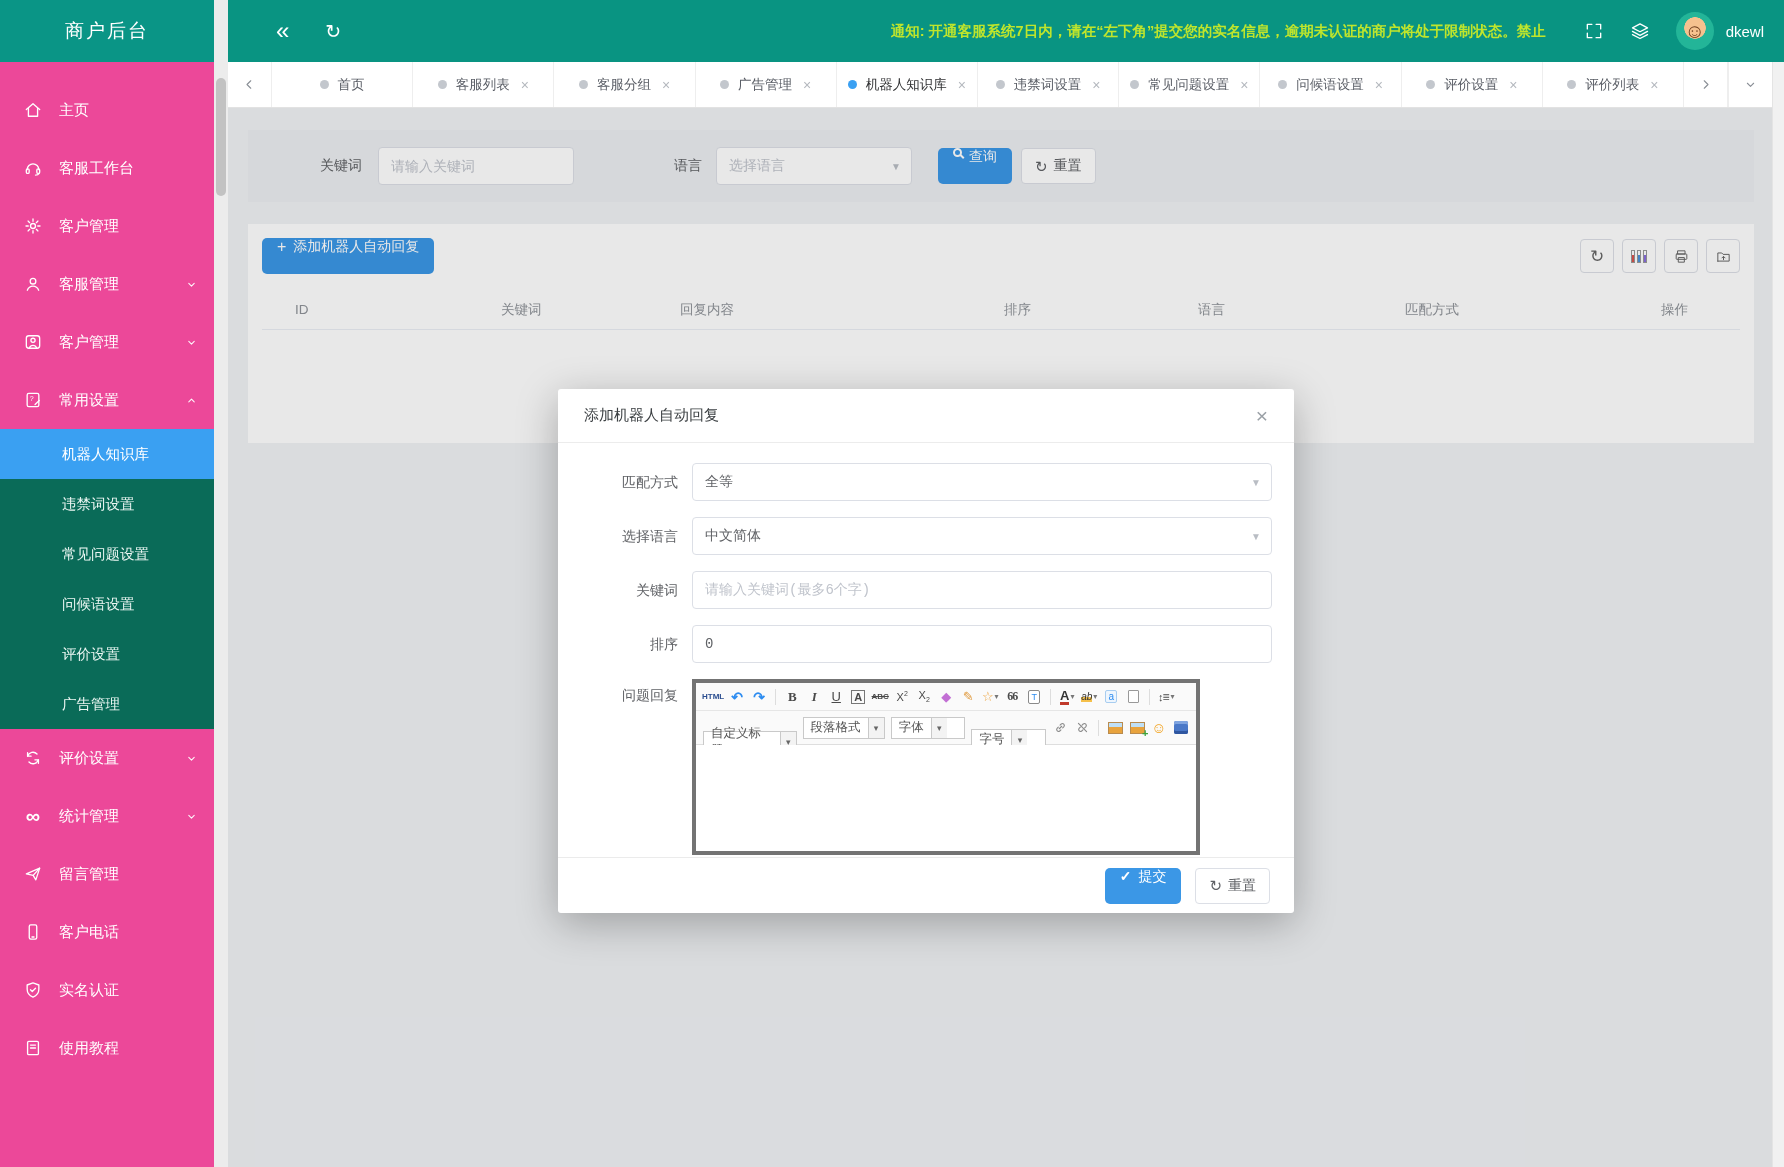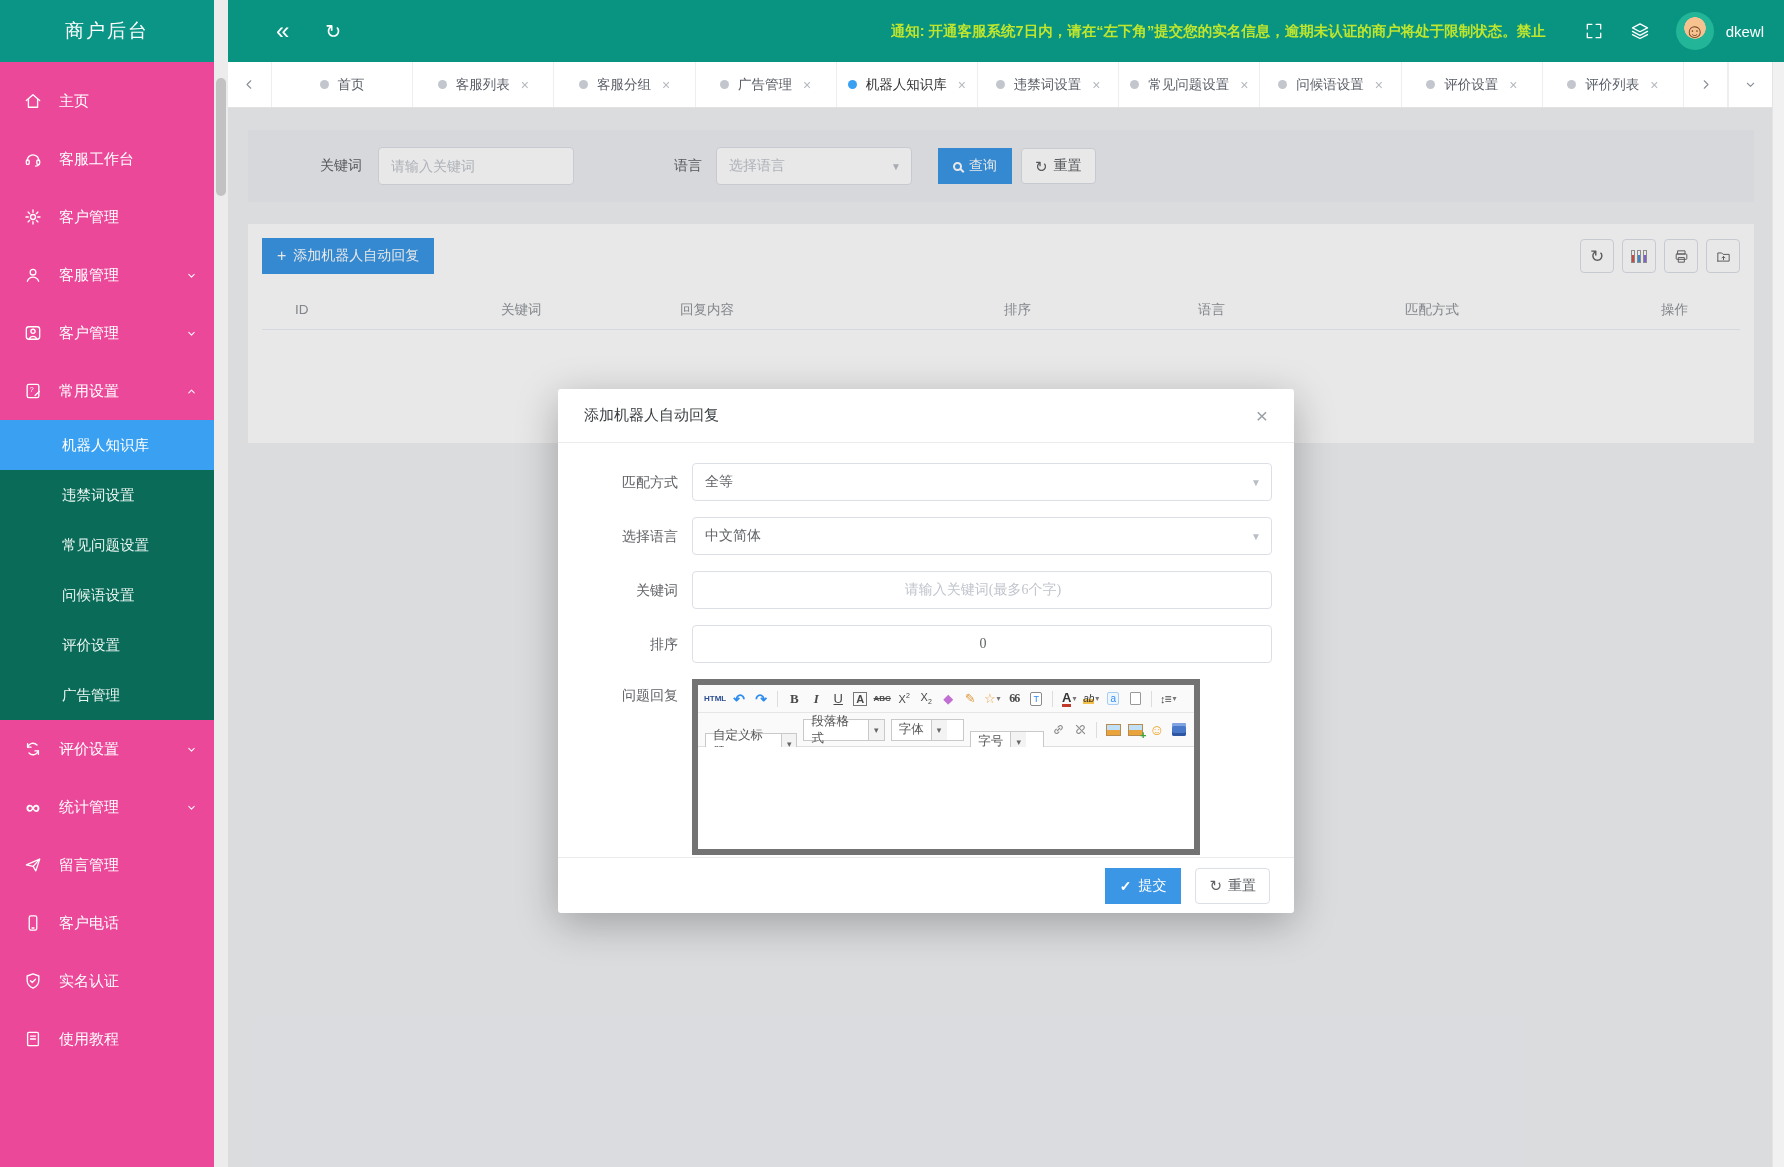--- a/index.html
+++ b/index.html
@@ -3,21 +3,21 @@
 <meta charset="utf-8">
 <style>
   html,body{margin:0;padding:0;background:#888;}
   *{box-sizing:border-box;}
   .stage{width:1784px;height:1167px;position:relative;overflow:hidden;display:flex;
          font-family:"Liberation Sans",sans-serif;background:#fff;}
 
   
   .sidebar{width:214px;flex-shrink:0;background:#ec4899;color:#fff;display:flex;flex-direction:column;}
   .side-title{height:62px;line-height:62px;text-align:center;font-size:19px;background:#0a9586;letter-spacing:2px;}
-  .side-menu{flex:1;padding-top:10px;}
+  .side-menu{flex:1;padding-top:19px;}
   .side-item{height:58px;display:flex;align-items:center;padding:0 16px 0 22px;font-size:15px;cursor:pointer;}
   .side-icon{width:22px;height:22px;margin-right:15px;display:flex;align-items:center;justify-content:center;}
   .side-icon svg{width:20px;height:20px;}
   .side-caret{margin-left:auto;opacity:.95;display:flex;}
   .side-caret svg{width:13px;height:13px;}
   .side-sub{background:#0a6b58;}
   .side-sub-item{height:50px;line-height:50px;padding-left:62px;font-size:14.5px;color:#eaf6f2;cursor:pointer;}
   .side-sub-item.active{background:#3aa0f2;color:#fff;}
 
   
@@ -61,22 +61,22 @@
   .search-panel{background:#eceef1;height:72px;display:flex;align-items:center;padding-left:72px;}
   .search-panel label{font-size:14px;color:#606266;}
   .inp{width:196px;height:38px;border:1px solid #dcdfe6;border-radius:4px;background:#fff;margin-left:16px;
        padding:0 12px;font-size:14px;color:#606266;outline:none;font-family:"Liberation Sans",sans-serif;}
   .inp::placeholder{color:#c0c4cc;}
   .lbl2{margin-left:100px;}
   .sel{width:196px;height:38px;border:1px solid #dcdfe6;border-radius:4px;background:#fff;margin-left:14px;
        display:flex;align-items:center;padding:0 10px 0 12px;font-size:14px;cursor:pointer;}
   .sel .ph{color:#c0c4cc;}
   .sel-caret{margin-left:auto;font-size:10px;color:#b9bdc4;}
-  .btn-blue{height:36px;border:none;border-radius:0;background:#3b97e6;color:#fff;font-size:14px;
-            display:inline-flex;align-items:center;gap:7px;padding:0 15px;cursor:pointer;font-family:"Liberation Sans",sans-serif;}
+  .btn-blue{height:36px;border:none;border-radius:5px;background:#3b97e6;color:#fff;font-size:14px;
+            display:inline-flex;gap:7px;padding:0 15px;cursor:pointer;font-family:"Liberation Sans",sans-serif;}
   .btn-plain{height:36px;border:1px solid #dcdfe6;border-radius:4px;background:#fff;color:#606266;font-size:14px;
              display:inline-flex;align-items:center;gap:6px;padding:0 13px;cursor:pointer;font-family:"Liberation Sans",sans-serif;}
   .q-btn{margin-left:26px;}
   .r-btn{margin-left:9px;}
   .lens{width:9px;height:9px;border:2px solid #fff;border-radius:50%;display:inline-block;position:relative;}
   .lens::after{content:"";position:absolute;width:2px;height:5px;background:#fff;transform:rotate(-45deg);right:-3px;bottom:-4px;}
 
   .table-panel{background:#fff;margin-top:22px;height:219px;padding:14px 14px 0;}
   .panel-top{display:flex;align-items:center;}
   .add-btn .plus{font-size:16px;}
@@ -102,24 +102,24 @@
   .modal-head{height:54px;flex-shrink:0;display:flex;align-items:center;padding:0 26px;border-bottom:1px solid #ececec;
               font-size:15px;color:#3c4043;}
   .modal-close{margin-left:auto;font-size:21px;color:#9aa0a6;cursor:pointer;line-height:1;}
   .modal-body{flex:1;padding:20px 22px 0 0;min-height:0;}
   .form-row{display:flex;margin-bottom:16px;}
   .form-label{width:134px;flex-shrink:0;text-align:right;padding-right:14px;font-size:14px;color:#606266;line-height:38px;}
   .form-row.ed .form-label{line-height:normal;padding-top:8px;}
   .form-ctrl{width:580px;height:38px;border:1px solid #dcdfe6;border-radius:4px;background:#fff;
              display:flex;align-items:center;padding:0 10px 0 12px;font-size:14px;color:#606266;}
   .form-ctrl.sel2{cursor:pointer;}
-  input.form-ctrl{outline:none;font-family:Liberation Serif, serif;text-align:center;}
+  input.form-ctrl{outline:none;font-family:Liberation Mono, monospace;}
   input.form-ctrl::placeholder{color:#c0c4cc;}
 
-  .editor{width:508px;height:176px;border:6px solid #737373;display:flex;flex-direction:column;}
+  .editor{width:508px;height:176px;border:4px solid #737373;display:flex;flex-direction:column;}
   .ed-row1{height:28px;background:#fafafa;border-bottom:1px solid #e6e6e6;display:flex;align-items:center;padding:0 4px;}
   .ed-row2{height:34px;background:#fafafa;border-bottom:1px solid #dedede;display:flex;align-items:center;padding:0 4px;}
   .ed-body{flex:1;background:#fff;}
   .tb-btn{min-width:18px;height:20px;display:inline-flex;align-items:center;justify-content:center;margin:0 2px;
           font-size:13px;color:#4a4a4a;cursor:pointer;}
   .tb-sep{width:1px;height:16px;background:#ddd;margin:0 5px;flex-shrink:0;}
   .tb-g{color:#4a4a4a;}
   .tb-html{font-size:8px;color:#2a4d8f;font-weight:bold;}
   .tb-blue{color:#2d8cf0;font-weight:bold;font-size:14px;}
   .tb-abox{font-size:11px;font-weight:bold;border:1px solid #777;padding:0 2px;line-height:12px;color:#4a4a4a;}

